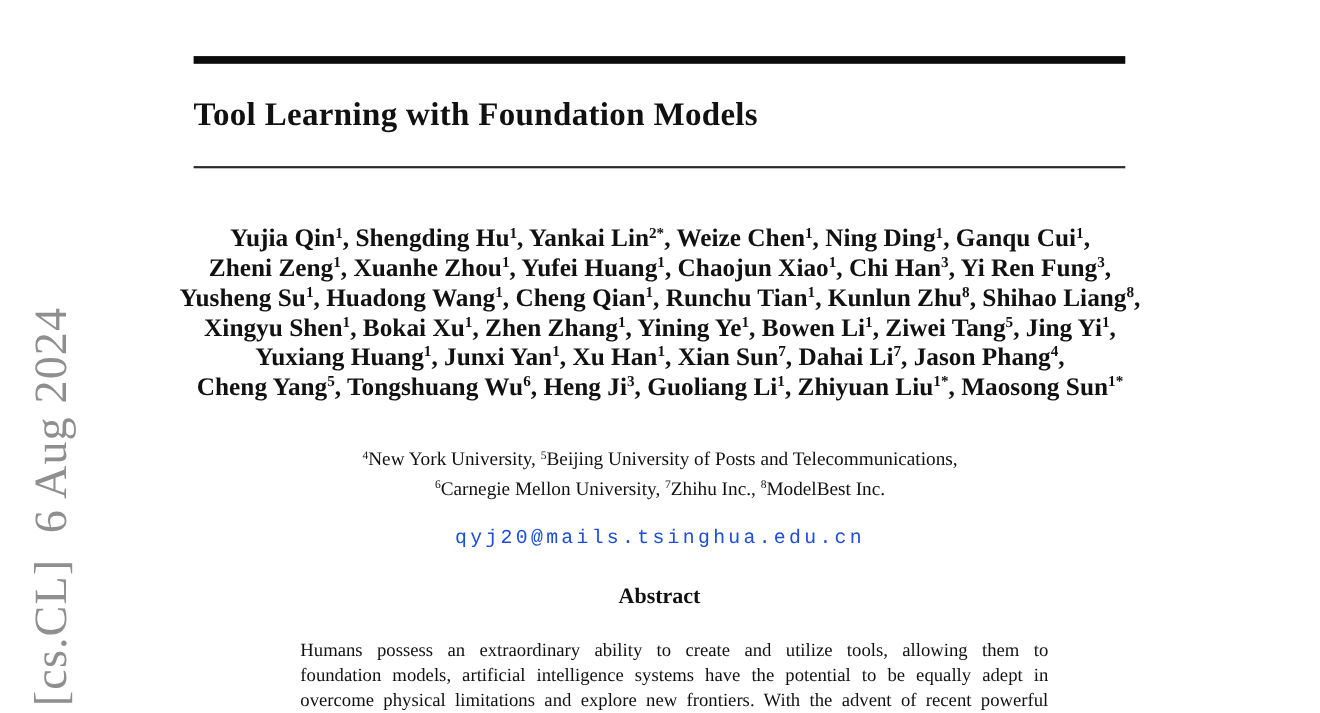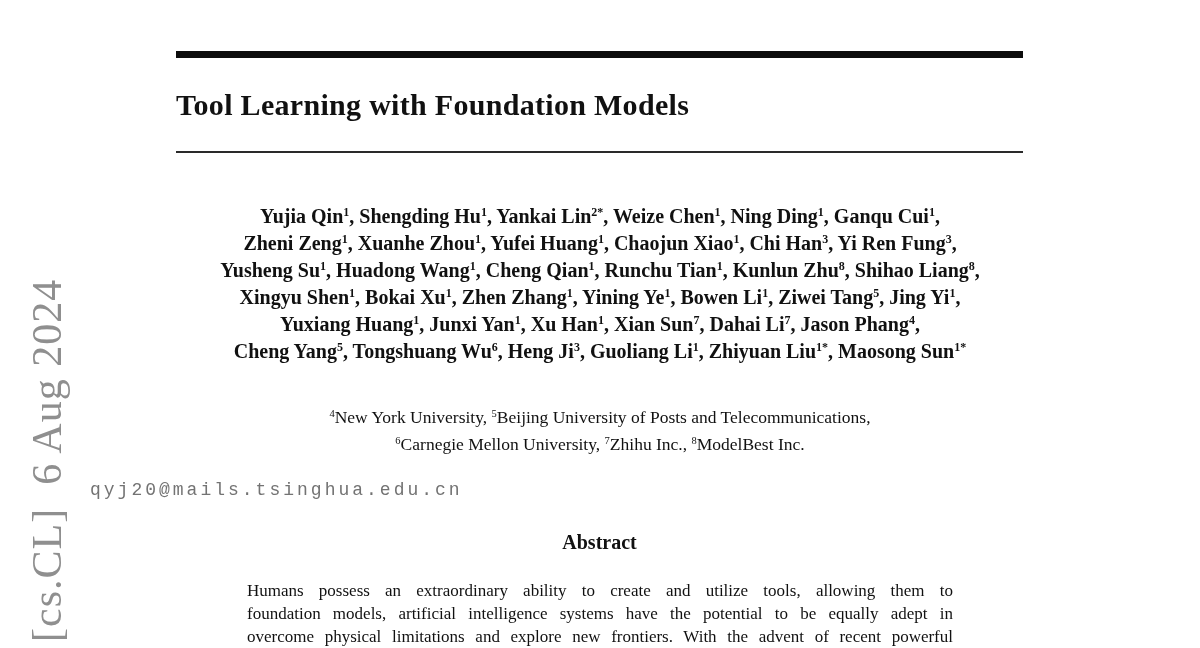--- a/index.html
+++ b/index.html
@@ -45,21 +45,21 @@
     font-size: 30px;
     line-height: 36px;
     font-weight: bold;
     letter-spacing: 0.3px;
   }
   .author-block {
     position: absolute;
     left: 90px; top: 203px;
     width: 1020px;
     text-align: center;
-    font-size: 20px;
+    font-size: 23px;
     line-height: 27px;
     font-weight: bold;
   }
   .affiliation-block {
     position: absolute;
     left: 90px; top: 404px;
     width: 1020px;
     text-align: center;
     font-size: 17.5px;
     line-height: 27px;
@@ -69,24 +69,25 @@
     font-size: 60%;
     line-height: 0;
     vertical-align: baseline;
     position: relative;
     top: -0.55em;
   }
   .email {
     position: absolute;
     left: 90px; top: 480px;
     width: 1020px;
+    text-align: center;
     font-family: "Liberation Mono", "DejaVu Sans Mono", monospace;
     font-size: 18px;
     letter-spacing: 3px;
-    color: #737373;
+    color: #1d4ed8;
   }
   .abstract-heading {
     position: absolute;
     left: 176px; top: 531px;
     width: 847px;
     text-align: center;
     font-size: 20px;
     font-weight: bold;
   }
   .abstract-text {
@@ -94,20 +95,21 @@
     left: 247px; top: 579px;
     width: 706px;
     font-size: 17px;
     line-height: 23px;
   }
   .abstract-text .jline {
     text-align: justify;
     text-align-last: justify;
     height: 23px;
     white-space: nowrap;
+    margin-left: 26px;
   }
 </style>
 </head>
 <body>
 
 <div class="page">
 
   <div class="arxiv-watermark">[cs.CL]  6 Aug 2024</div>
 
   <div class="rule-thick"></div>

